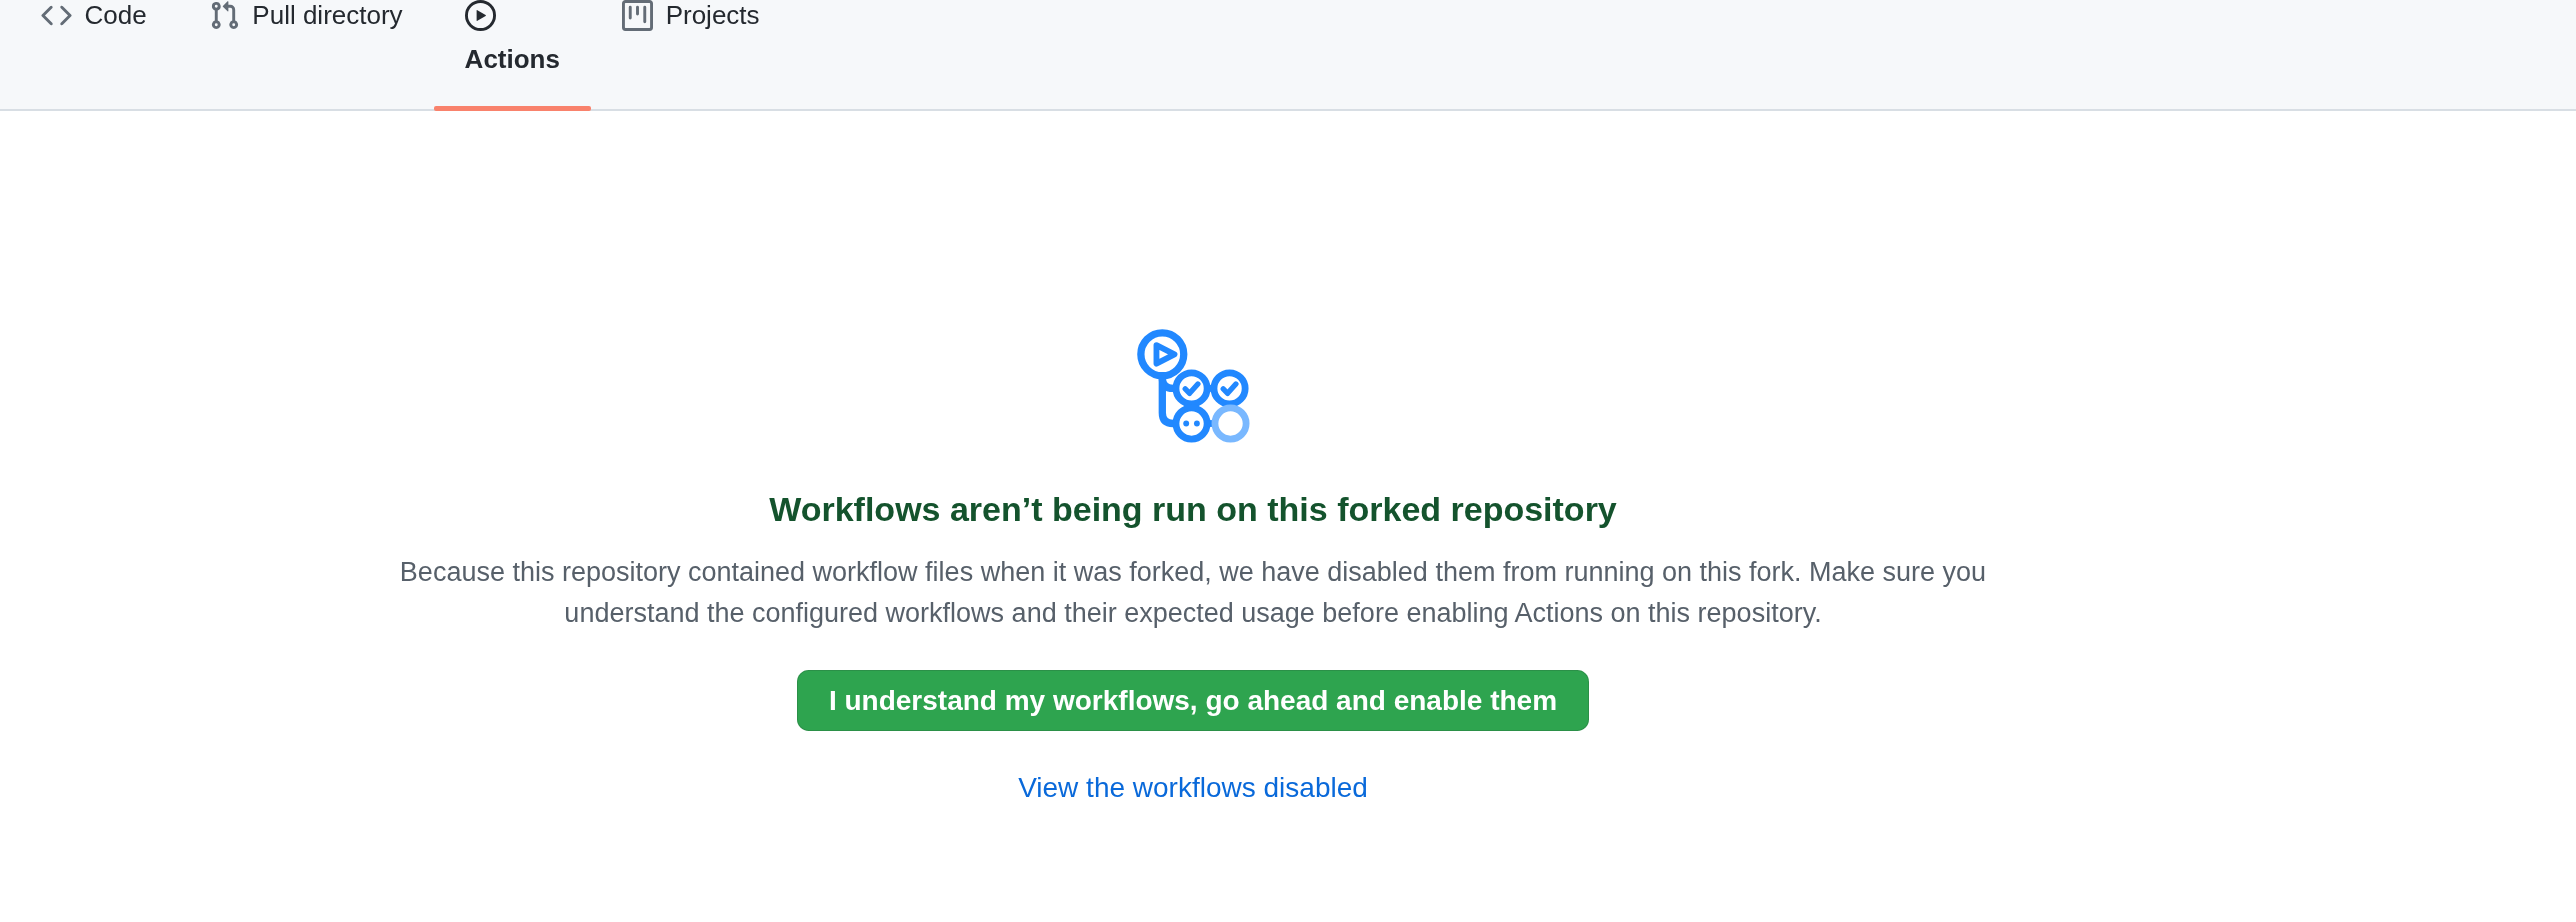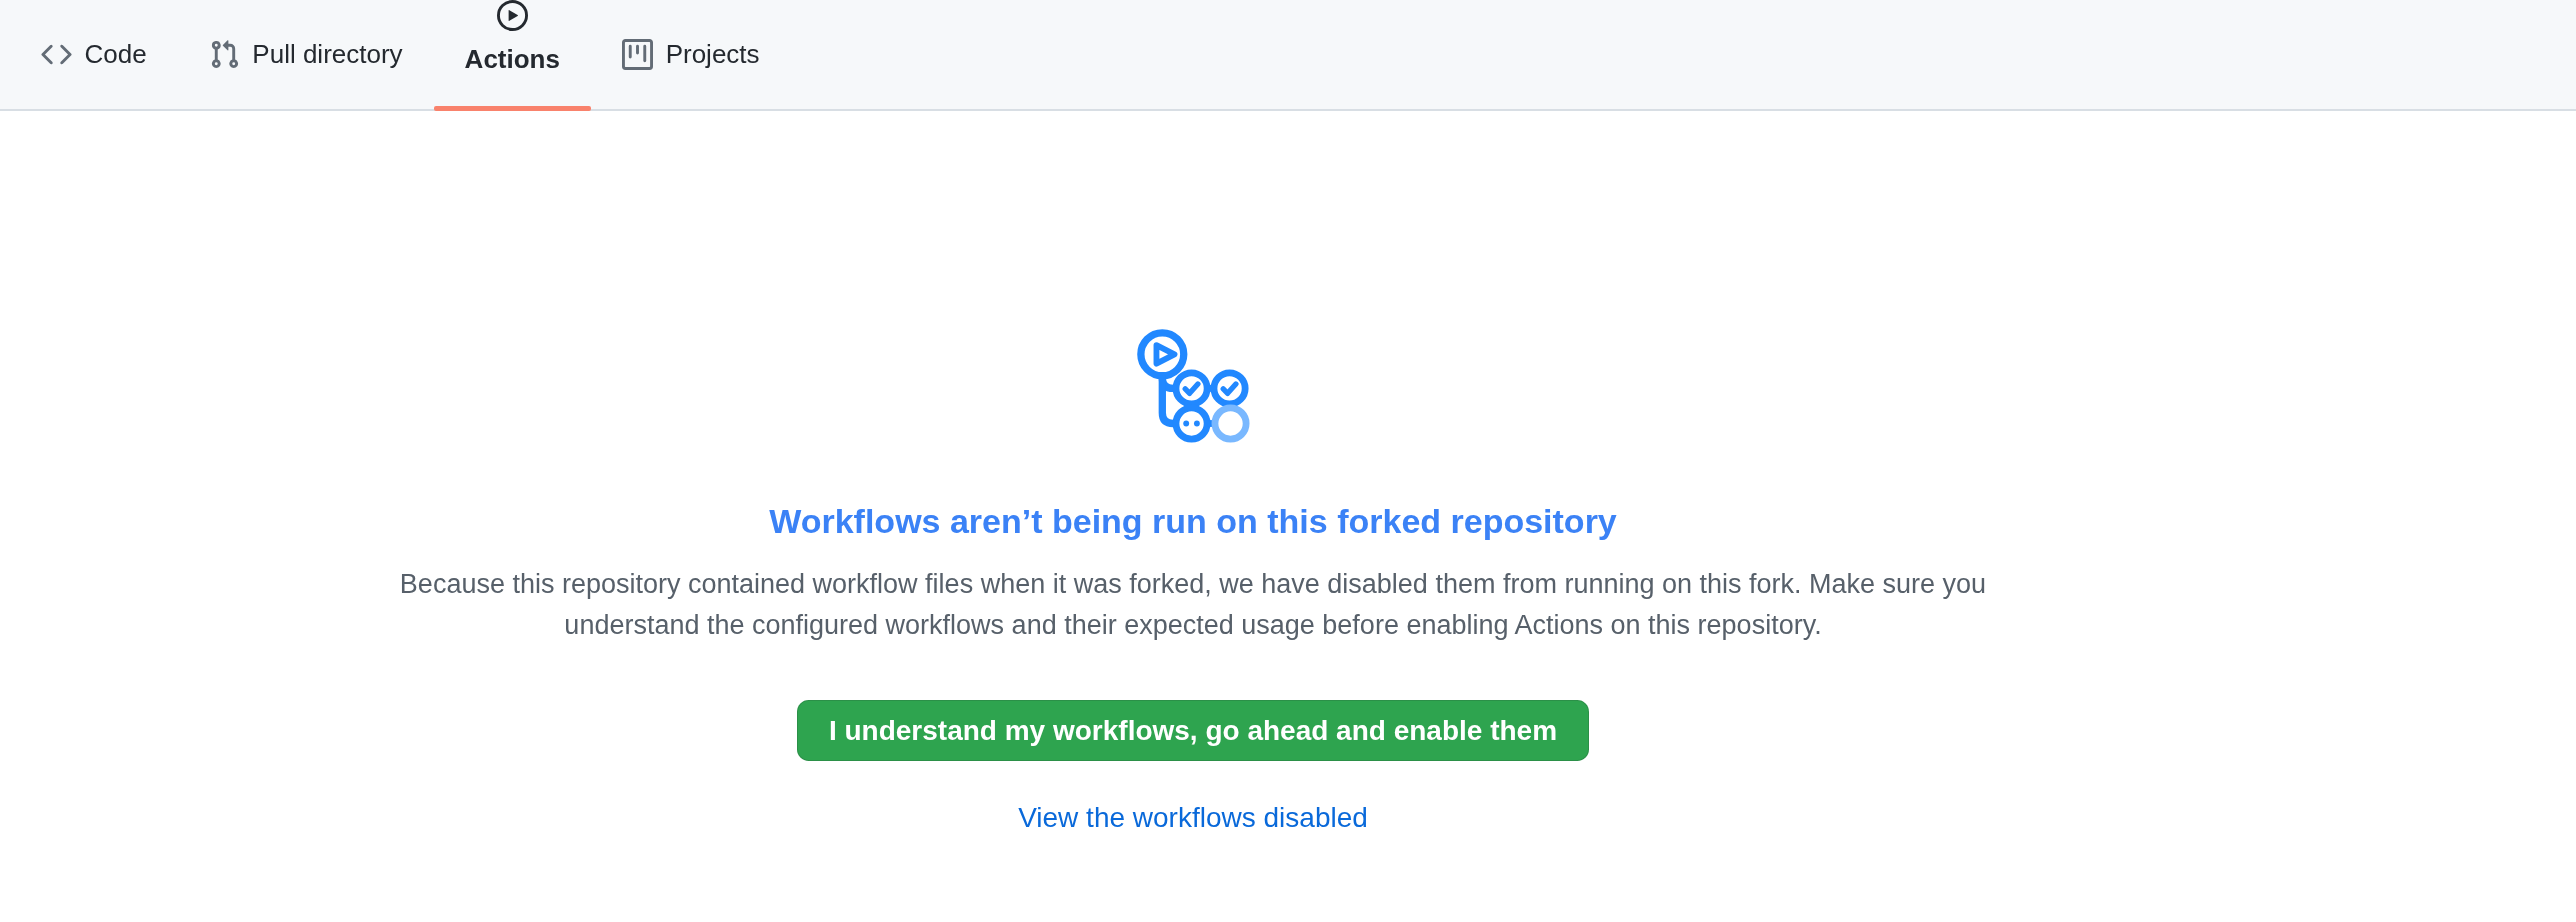--- a/index.html
+++ b/index.html
@@ -9,21 +9,21 @@
   
   .tabbar {
     height:111px; width:100%;
     background:#f6f8fa;
     border-bottom:2px solid #d8dee4;
     display:flex; align-items:stretch;
     padding-left:9.8px;
   }
   .tab {
     position:relative;
-    display:flex; align-items:center; gap:12.7px;
+    display:flex; align-items:flex-start; gap:12.7px;
     padding:0 31px;
     font-size:26px; color:#24292f;
     text-decoration:none; cursor:pointer;
     white-space:nowrap;
   }
   .tab .ticon { display:flex; align-items:center; color:#636c76; }
   .tab svg { width:31px; height:31px; display:block; }
   .tab.active { font-weight:bold;flex-direction:column; }
   .tab.active .ticon { color:#24292f; }
   .tab.active::after {
@@ -32,33 +32,33 @@
   }
 
   
   .blankslate {
     width:1632px;
     margin:217px 0 0 377px;   
     text-align:center;
   }
   .ws-illustration { display:inline-block; }
   .bs-title {
-    margin-top:53px;
+    margin-top:41px;
     font-size:34px; line-height:43px; font-weight:bold;
-    color:#3b82f6;
+    color:#14532d;
   }
   .bs-desc {
     margin:21px auto 0;
     width:1632px;
     font-size:27px; line-height:41px;
     color:#57606a;
   }
   .bs-button {
     display:inline-block;
-    margin-top:54px;
+    margin-top:36px;
     height:61px; padding:0 31px;
     background:#2ea44f; color:#ffffff;
     font-family:"Liberation Sans", sans-serif;
     font-size:28px; font-weight:bold; line-height:59px;
     border:1px solid rgba(27,31,36,0.15); border-radius:11.7px;
     cursor:pointer;
   }
   .bs-link {
     display:block;
     margin-top:39px;

